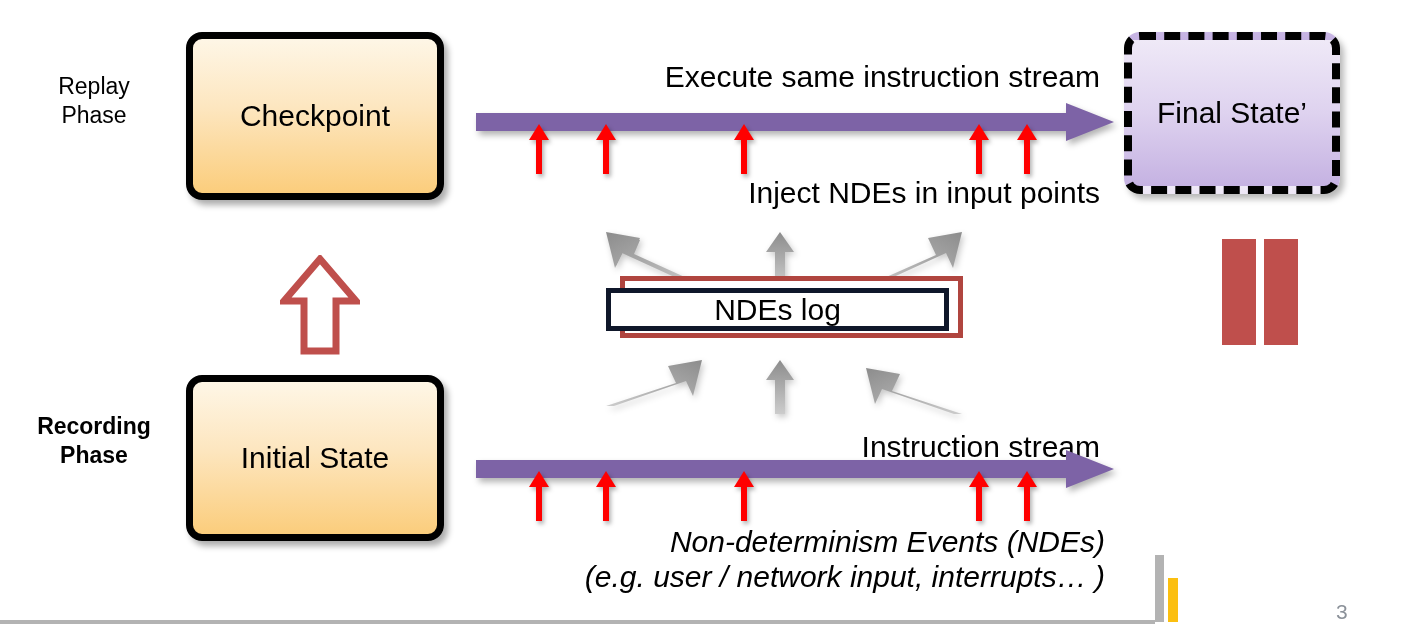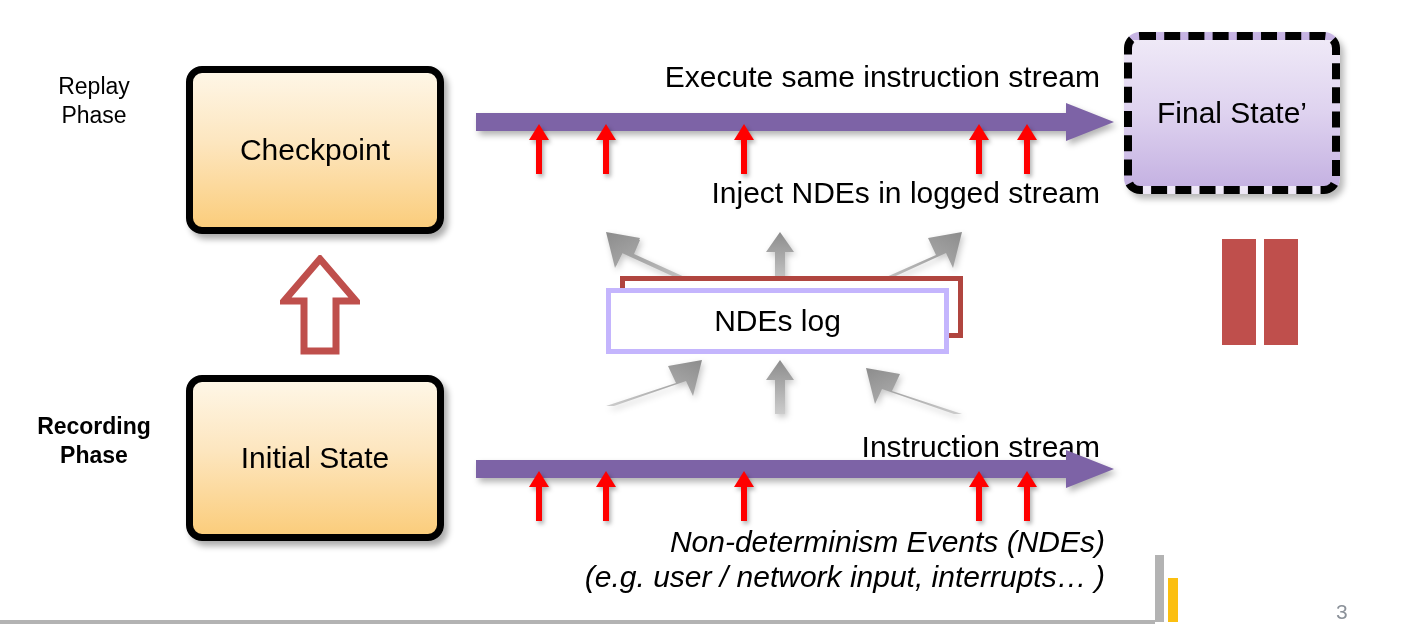--- a/index.html
+++ b/index.html
@@ -90,22 +90,22 @@
     height: 62px;
     border: 5px solid #b0453f;
     background: #ffffff;
     box-sizing: border-box;
   }
   .log-front {
     position: absolute;
     left: 0;
     top: 12px;
     width: 343px;
-    height: 66px;
-    border: 5px solid #c4b5fd;
+    height: 43px;
+    border: 5px solid #0f172a;
     background: #ffffff;
     box-sizing: border-box;
     display: flex;
     align-items: center;
     justify-content: center;
     font-size: 30px;
     color: #000000;
   }
 
   
@@ -145,21 +145,21 @@
   }
 </style>
 </head>
 <body>
 
 <div id="slide">
 
   <div class="phase-label" style="left:14px; top:72px; width:160px;">Replay
 Phase</div>
 
-  <div class="state-box solid" style="left:186px; top:32px; width:258px; height:168px;margin-top:34px;">
+  <div class="state-box solid" style="left:186px; top:32px; width:258px; height:168px;">
     <span>Checkpoint</span>
   </div>
 
   <div class="stream-caption" style="left:480px; top:60px; width:620px;">Execute same instruction stream</div>
 
   <svg class="stream-arrow" style="left:476px; top:103px;" width="638" height="38" viewBox="0 0 638 38">
     <path d="M0,10 L590,10 L590,0 L638,19 L590,38 L590,28 L0,28 Z" fill="#7d63a6"></path>
   </svg>
 
   <svg class="nde-tick" style="left:528px; top:124px;" width="22" height="50" viewBox="0 0 22 50">
@@ -171,21 +171,21 @@
   <svg class="nde-tick" style="left:733px; top:124px;" width="22" height="50" viewBox="0 0 22 50">
     <path d="M11,0 L21,16 L14,16 L14,50 L8,50 L8,16 L1,16 Z" fill="#ff0000"></path>
   </svg>
   <svg class="nde-tick" style="left:968px; top:124px;" width="22" height="50" viewBox="0 0 22 50">
     <path d="M11,0 L21,16 L14,16 L14,50 L8,50 L8,16 L1,16 Z" fill="#ff0000"></path>
   </svg>
   <svg class="nde-tick" style="left:1016px; top:124px;" width="22" height="50" viewBox="0 0 22 50">
     <path d="M11,0 L21,16 L14,16 L14,50 L8,50 L8,16 L1,16 Z" fill="#ff0000"></path>
   </svg>
 
-  <div class="stream-caption" style="left:480px; top:176px; width:620px;">Inject NDEs in logged stream</div>
+  <div class="stream-caption" style="left:480px; top:176px; width:620px;">Inject NDEs in input points</div>
 
   <div class="state-box dashed" style="left:1124px; top:32px; width:216px; height:162px;">
     <span>Final State’</span>
   </div>
 
   <svg class="hollow-arrow" style="left:280px; top:255px;" width="80" height="100" viewBox="0 0 80 100">
     <path d="M40,4 L76,46 L56,46 L56,96 L24,96 L24,46 L4,46 Z" fill="none" stroke="#bf4f4c" stroke-width="7" stroke-linejoin="miter"></path>
   </svg>
 
   <svg class="gray-arrow" style="left:606px; top:232px;" width="96" height="54" viewBox="0 0 96 54">

